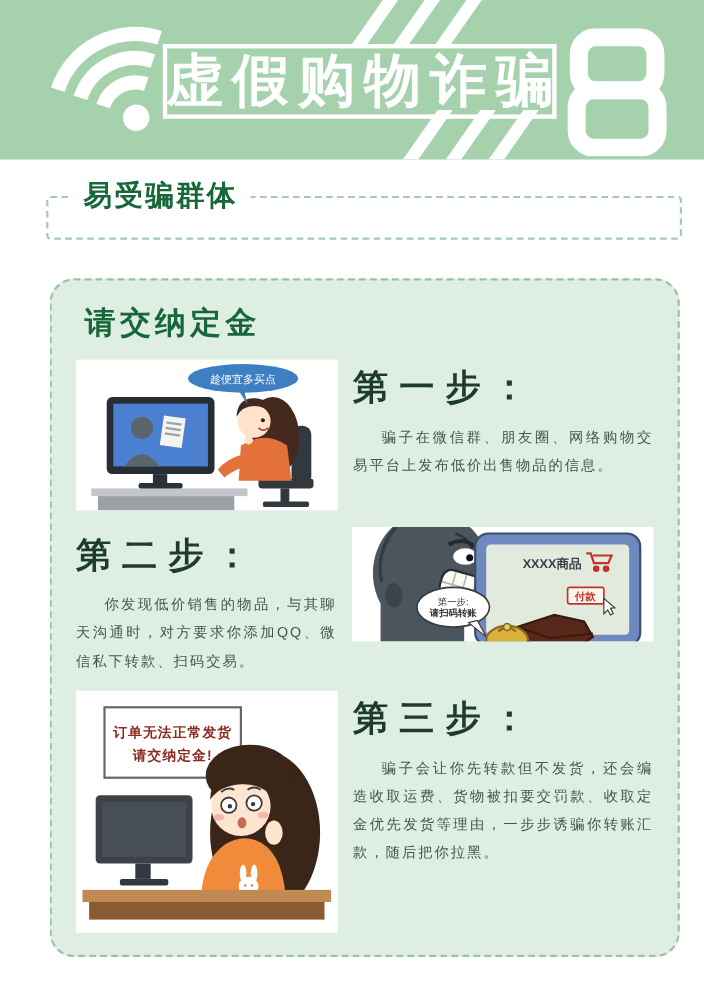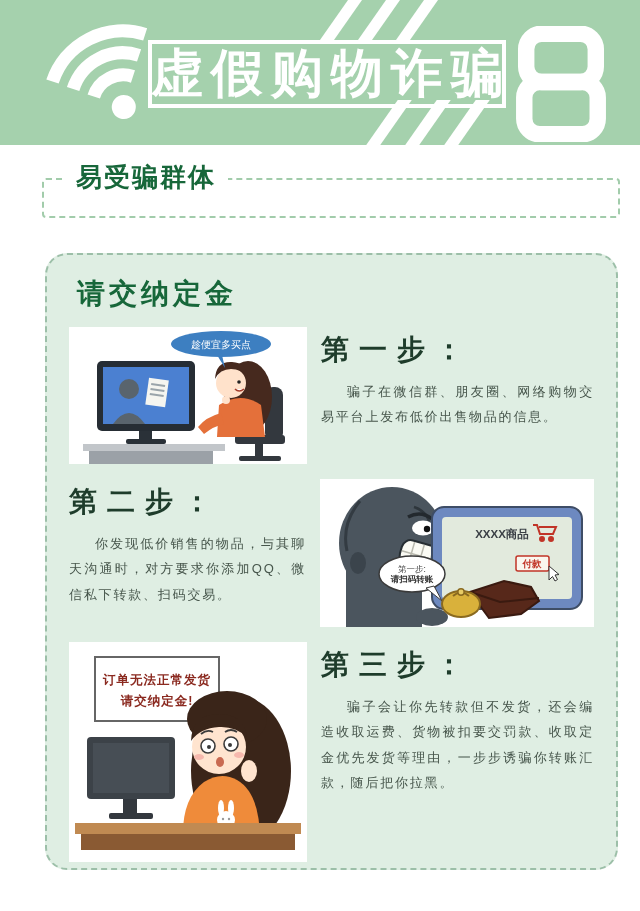--- a/index.html
+++ b/index.html
@@ -43,26 +43,26 @@
     background:#dfeee3;border:2px dashed #9cbfa8;border-radius:22px;
     padding:14px 22px 20px 22px;
   }
   .sec2-title{
     font-size:28px;font-weight:bold;color:#17673a;letter-spacing:4px;margin:6px 0 14px 8px;
   }
   .rows{display:flex;flex-direction:column;gap:15px;}
   .row{display:flex;gap:14px;align-items:flex-start;}
   .card{background:#ffffff;display:flex;align-items:center;justify-content:center;overflow:hidden;flex:none;}
   .card.c1{width:238px;height:137px;}
-  .card.c2{width:274px;height:148px;}
+  .card.c2{width:274px;height:104px;}
   .card.c3{width:238px;height:220px;}
   .card svg{display:block;}
   .step{flex:1;min-width:0;padding-top:2px;}
   .step-label{
-    font-size:28px;font-weight:bold;color:#1e3c2b;letter-spacing:10px;margin:2px 0 10px 0;white-space:nowrap;
+    font-size:32px;font-weight:bold;color:#1e3c2b;letter-spacing:10px;margin:2px 0 10px 0;white-space:nowrap;
   }
   .step-text{
     font-size:13px;color:#47564c;letter-spacing:1.8px;line-height:1.95;
     text-indent:2em;text-align:justify;margin:0;
   }
 </style>
 </head>
 <body>
 
 <div class="header">

